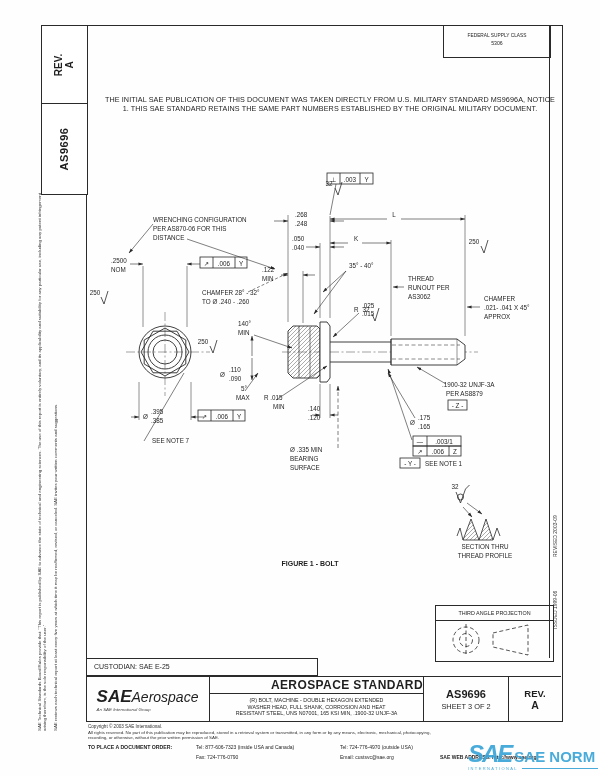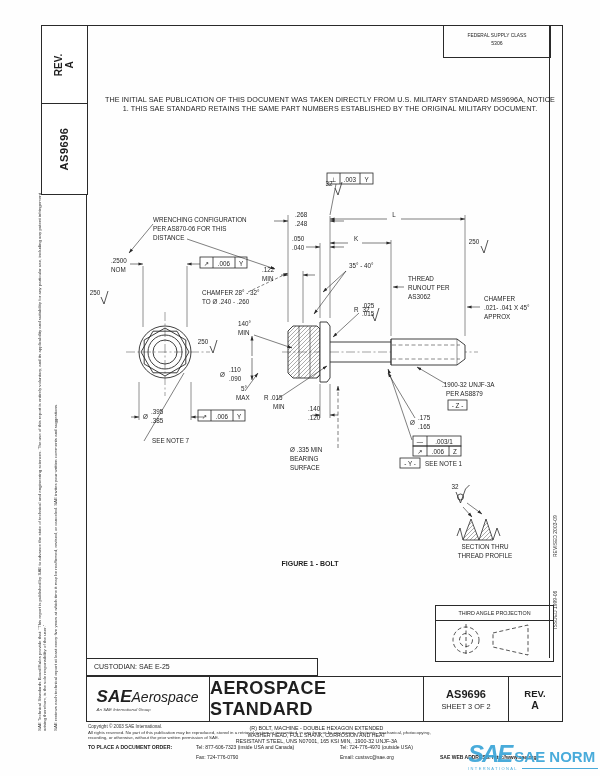--- a/index.html
+++ b/index.html
@@ -302,21 +302,21 @@
   <div class="abs" style="left:86px;top:676px;width:475px;height:46px;display:flex;border-top:1.4px solid #2a2a2a;box-sizing:border-box;">
     <div style="width:123px;" class="ctr">
       <div>
         <div style="font-style:italic;">
           <span style="font-size:17px;font-weight:bold;">SAE</span><span style="font-size:14px;">Aerospace</span>
         </div>
         <div style="font-size:4.4px;font-style:italic;color:#444;">An SAE International Group</div>
       </div>
     </div>
     <div class="tbcell" style="width:214px;">
-      <div style="font-size:18px;font-weight:bold;text-align:left;letter-spacing:.4px;border-bottom:1.1px solid #2a2a2a;padding:1px 0;">AEROSPACE STANDARD</div>
+      <div style="font-size:12px;font-weight:bold;text-align:right;letter-spacing:.4px;border-bottom:1.1px solid #2a2a2a;padding:1px 0;">AEROSPACE STANDARD</div>
       <div style="font-size:5.3px;line-height:6.6px;text-align:center;padding-top:3px;">
         <div>(R) BOLT, MACHINE - DOUBLE HEXAGON EXTENDED</div>
         <div>WASHER HEAD, FULL SHANK, CORROSION AND HEAT</div>
         <div>RESISTANT STEEL, UNS N07001, 165 KSI MIN, .1900-32 UNJF-3A</div>
       </div>
     </div>
     <div class="tbcell ctr" style="width:85px;">
       <div style="text-align:center;">
         <div style="font-size:11px;font-weight:bold;">AS9696</div>
         <div style="font-size:7.4px;margin-top:2px;">SHEET 3 OF 2</div>

